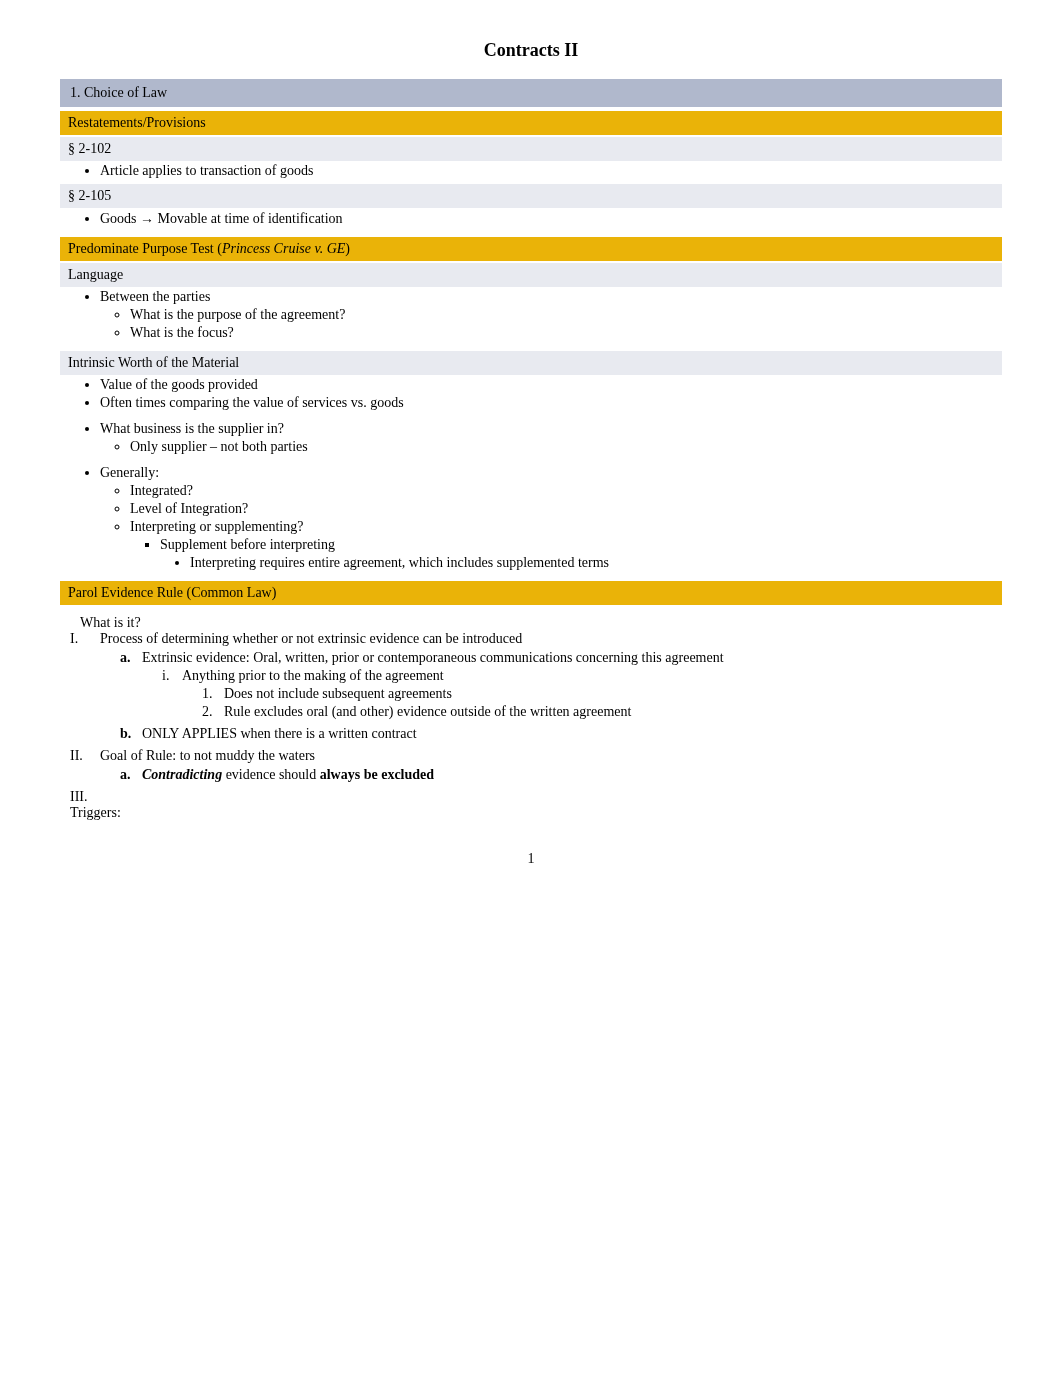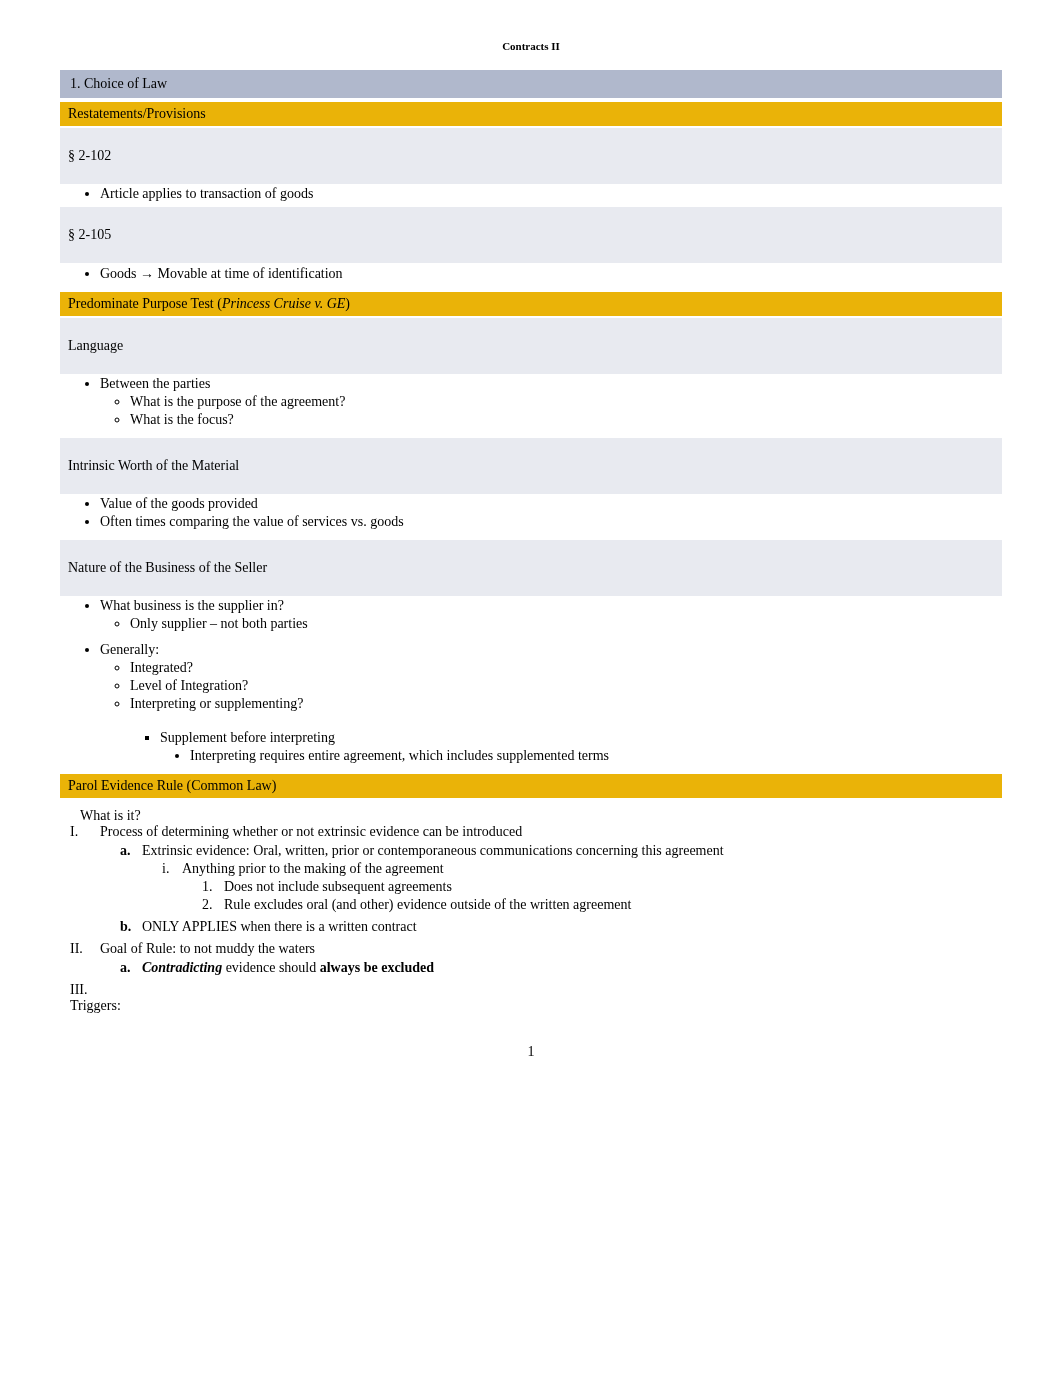--- a/index.html
+++ b/index.html
@@ -8,39 +8,39 @@
       font-size: 14px;
       background: #fff;
       color: #000;
       padding: 40px 60px;
       max-width: 1062px;
       margin: 0 auto;
     }
     .page-title {
       text-align: center;
       font-weight: bold;
-      font-size: 11px;
+      font-size: 18px;
       margin-bottom: 18px;
     }
     .section-header {
       background: #b0b8cc;
       text-align: left;
       padding: 6px 10px;
       font-size: 14px;
       margin-bottom: 4px;
     }
     .sub-header {
       background: #eab308;
       padding: 4px 8px;
       font-size: 14px;
       margin-bottom: 2px;
     }
     .sub-header-light {
       background: #e8eaf0;
-      padding: 20px 8px;
+      padding: 4px 8px;
       font-size: 14px;
       margin-bottom: 2px;
     }
     .indent-1 { padding-left: 40px; }
     ul.bullet { list-style-type: disc; }
     ul.bullet li { margin: 2px 0; }
     ul.circle { list-style-type: circle; }
     ul.circle li { margin: 2px 0; }
     ul.square { list-style-type: square; }
     ul.square li { margin: 2px 0; }
@@ -104,21 +104,20 @@
   <div class="sub-header-light">Intrinsic Worth of the Material</div>
   <div class="indent-1">
     <ul class="bullet">
       <li>Value of the goods provided</li>
       <li>Often times comparing the value of services vs. goods</li>
     </ul>
   </div>
 
   <div class="section-gap"></div>
 
-  <div class="sub-header-light">Nature of the Business of the Seller</div>
   <div class="indent-1">
     <ul class="bullet">
       <li>What business is the supplier in?
         <ul class="circle" style="padding-left:30px; margin-top:2px;">
           <li>Only supplier – not both parties</li>
         </ul>
       </li>
     </ul>
   </div>
 
@@ -127,21 +126,21 @@
 
 <div>
 
   <div class="indent-1" style="margin-top:4px;">
     <ul class="bullet">
       <li>Generally:
         <ul class="circle" style="padding-left:30px; margin-top:2px;">
           <li>Integrated?</li>
           <li>Level of Integration?</li>
           <li>Interpreting or supplementing?
-            <ul class="square" style="padding-left:30px; margin-top:18px;">
+            <ul class="square" style="padding-left:30px; margin-top:2px;">
               <li>Supplement before interpreting
                 <ul class="bullet" style="padding-left:30px; margin-top:2px;">
                   <li>Interpreting requires entire agreement, which includes supplemented terms</li>
                 </ul>
               </li>
             </ul>
           </li>
         </ul>
       </li>
     </ul>

